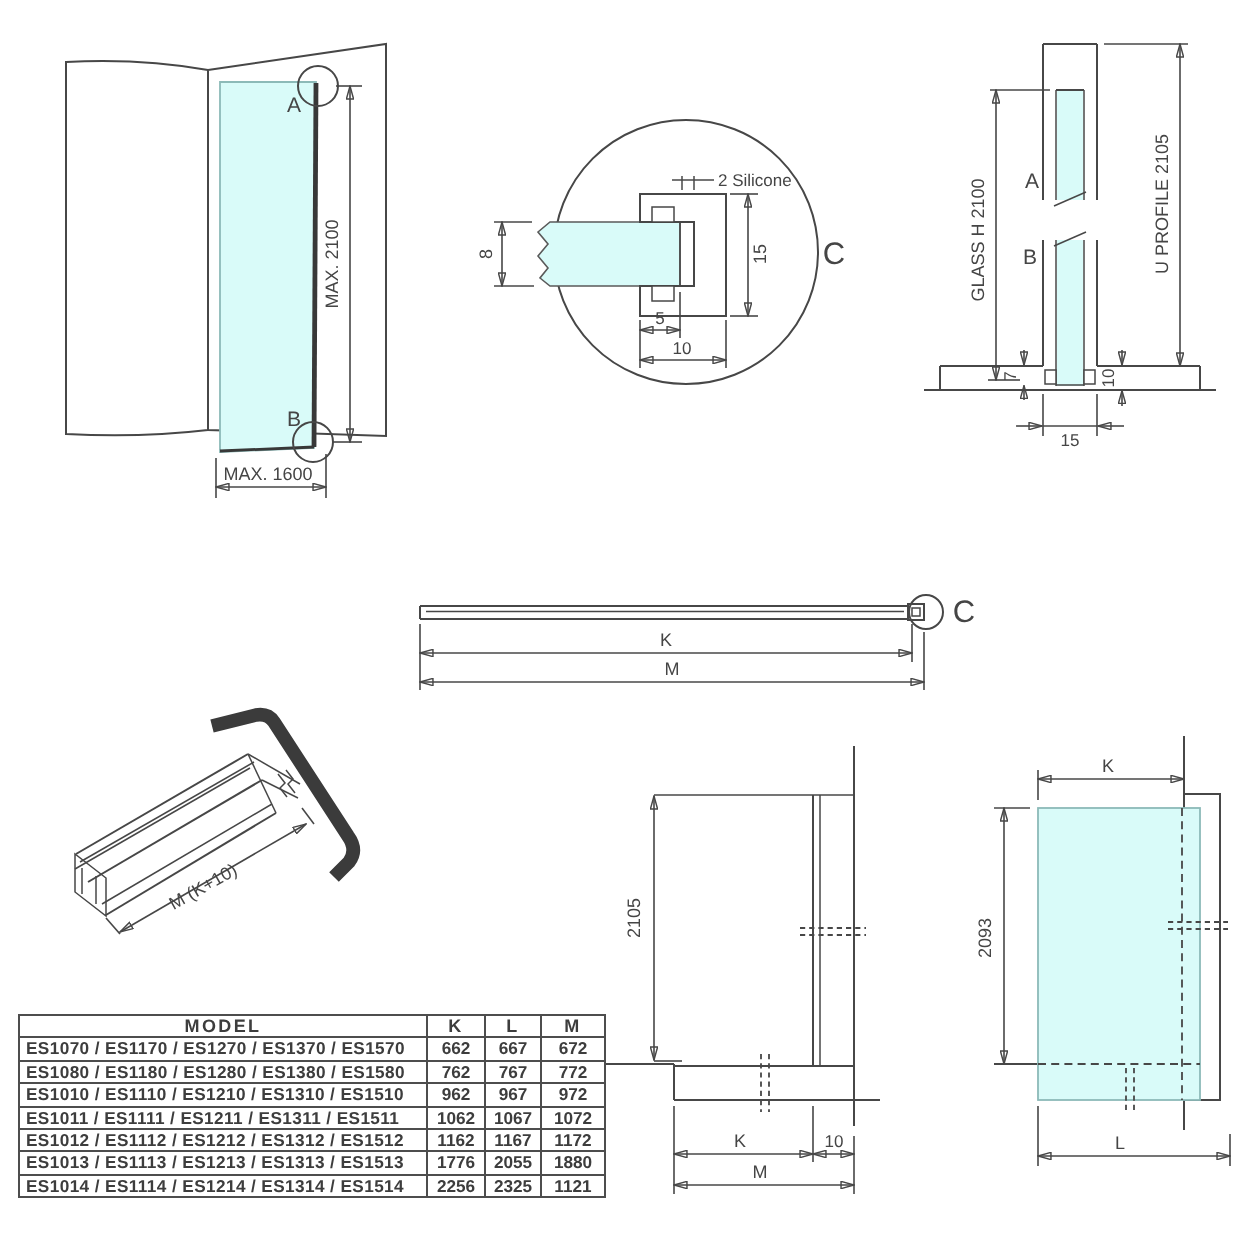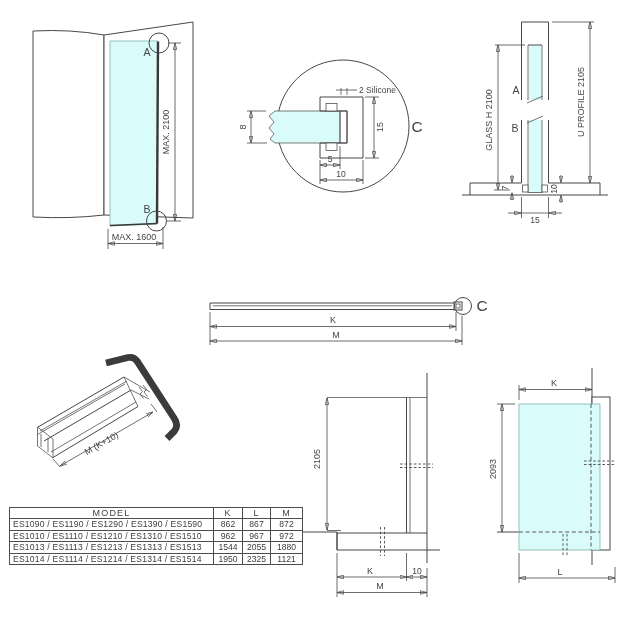--- a/index.html
+++ b/index.html
@@ -21,21 +21,21 @@
   .d text{fill:var(--text);stroke:none;}
   .d .t8{font-size:8.5px;} .d .t9{font-size:9px;} .d .t10{font-size:10.5px;}
   .d .t15{font-size:15.5px;}
   .d .mid{text-anchor:middle;}
   .d .seal{stroke:var(--seal);stroke-width:6.8;fill:none;stroke-linejoin:round;}
   
   .tblwrap{position:absolute;left:9px;top:507px;}
   table.spec{border-collapse:collapse;table-layout:fixed;width:293px;background:#fff;
              color:#3d3d3d;font-family:"Liberation Sans",sans-serif;}
   table.spec th,table.spec td{border:1px solid #4d4d4d;height:10.4px;line-height:10.4px;
-             padding:0 2px;font-weight:normal;font-size:8.6px;white-space:nowrap;overflow:hidden;margin-top:34px;}
+             padding:0 2px;font-weight:bold;font-size:8.6px;white-space:nowrap;overflow:hidden;margin-top:34px;}
   table.spec th{text-align:center;letter-spacing:1.2px;font-size:9px;}
   table.spec td.cm{text-align:left;padding-left:3px;letter-spacing:.2px;}
   table.spec td.cn{text-align:center;}
 </style>
 </head>
 <body>
 
 <div class="stage">
 <svg class="d" width="630" height="630" viewBox="0 0 630 630">
   <defs>
@@ -266,39 +266,57 @@
     <thead>
       <tr>
         <th>MODEL</th>
         <th>K</th>
         <th>L</th>
         <th>M</th>
       </tr>
     </thead>
     <tbody>
           <tr>
-            <td class="cm">ES1090 / ES1190 / ES1290 / ES1390 / ES1590</td>
-            <td class="cn">862</td>
-            <td class="cn">867</td>
-            <td class="cn">872</td>
+            <td class="cm">ES1070 / ES1170 / ES1270 / ES1370 / ES1570</td>
+            <td class="cn">662</td>
+            <td class="cn">667</td>
+            <td class="cn">672</td>
+          </tr>
+          <tr>
+            <td class="cm">ES1080 / ES1180 / ES1280 / ES1380 / ES1580</td>
+            <td class="cn">762</td>
+            <td class="cn">767</td>
+            <td class="cn">772</td>
           </tr>
           <tr>
             <td class="cm">ES1010 / ES1110 / ES1210 / ES1310 / ES1510</td>
             <td class="cn">962</td>
             <td class="cn">967</td>
             <td class="cn">972</td>
           </tr>
           <tr>
+            <td class="cm">ES1011 / ES1111 / ES1211 / ES1311 / ES1511</td>
+            <td class="cn">1062</td>
+            <td class="cn">1067</td>
+            <td class="cn">1072</td>
+          </tr>
+          <tr>
+            <td class="cm">ES1012 / ES1112 / ES1212 / ES1312 / ES1512</td>
+            <td class="cn">1162</td>
+            <td class="cn">1167</td>
+            <td class="cn">1172</td>
+          </tr>
+          <tr>
             <td class="cm">ES1013 / ES1113 / ES1213 / ES1313 / ES1513</td>
-            <td class="cn">1544</td>
+            <td class="cn">1776</td>
             <td class="cn">2055</td>
             <td class="cn">1880</td>
           </tr>
           <tr>
             <td class="cm">ES1014 / ES1114 / ES1214 / ES1314 / ES1514</td>
-            <td class="cn">1950</td>
+            <td class="cn">2256</td>
             <td class="cn">2325</td>
             <td class="cn">1121</td>
           </tr>
         </tbody>
   </table>
 </div>
 </div>
 
 </body></html>

